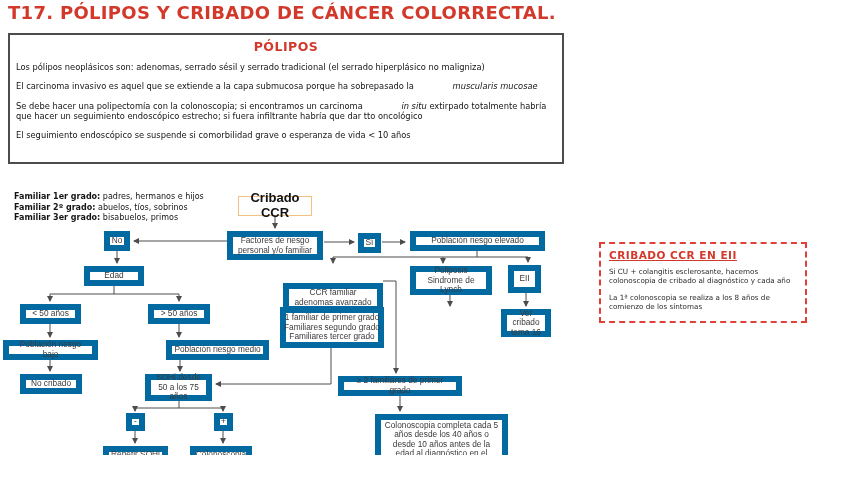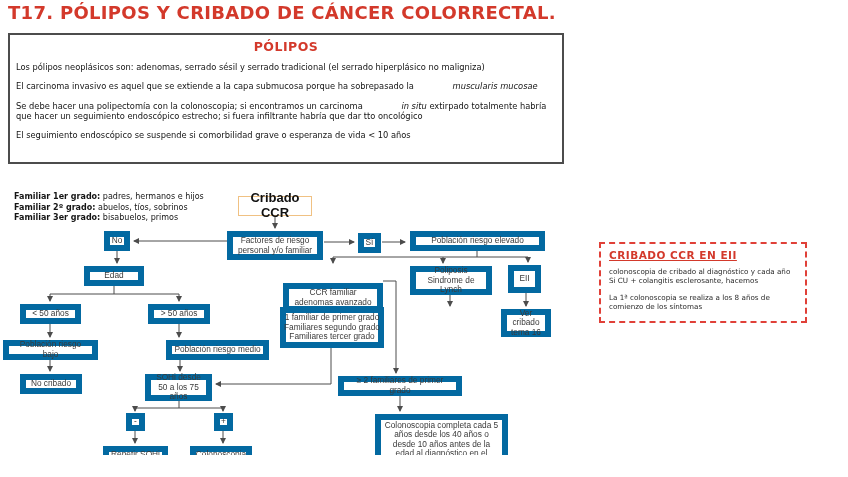--- a/index.html
+++ b/index.html
@@ -187,22 +187,22 @@
   <div class="node" id="n-ge2">≥ 2 familiares de primer grado</div>
   <div class="node" id="n-minus">-</div>
   <div class="node" id="n-plus">+</div>
   <div class="node" id="n-repetir">Repetir SOHi cada 2 años</div>
   <div class="node" id="n-colcompleta">Colonoscopia completa</div>
   <div class="node" id="n-coldetalle">Colonoscopia completa cada 5 años desde los 40 años o desde 10 años antes de la edad al diagnóstico en el familiar más joven</div>
 
   <div class="eii-note">
     <div class="eii-note-title">CRIBADO CCR EN EII</div>
     <p>
+      <span class="line">Si CU + colangitis esclerosante, hacemos</span>
       <span class="line">colonoscopia de cribado al diagnóstico y cada año</span>
-      <span class="line">Si CU + colangitis esclerosante, hacemos</span>
     </p>
     <p>
       <span class="line">La 1ª colonoscopia se realiza a los 8 años de</span>
       <span class="line">comienzo de los síntomas</span>
     </p>
   </div>
 
 </div>
 
 </body></html>

